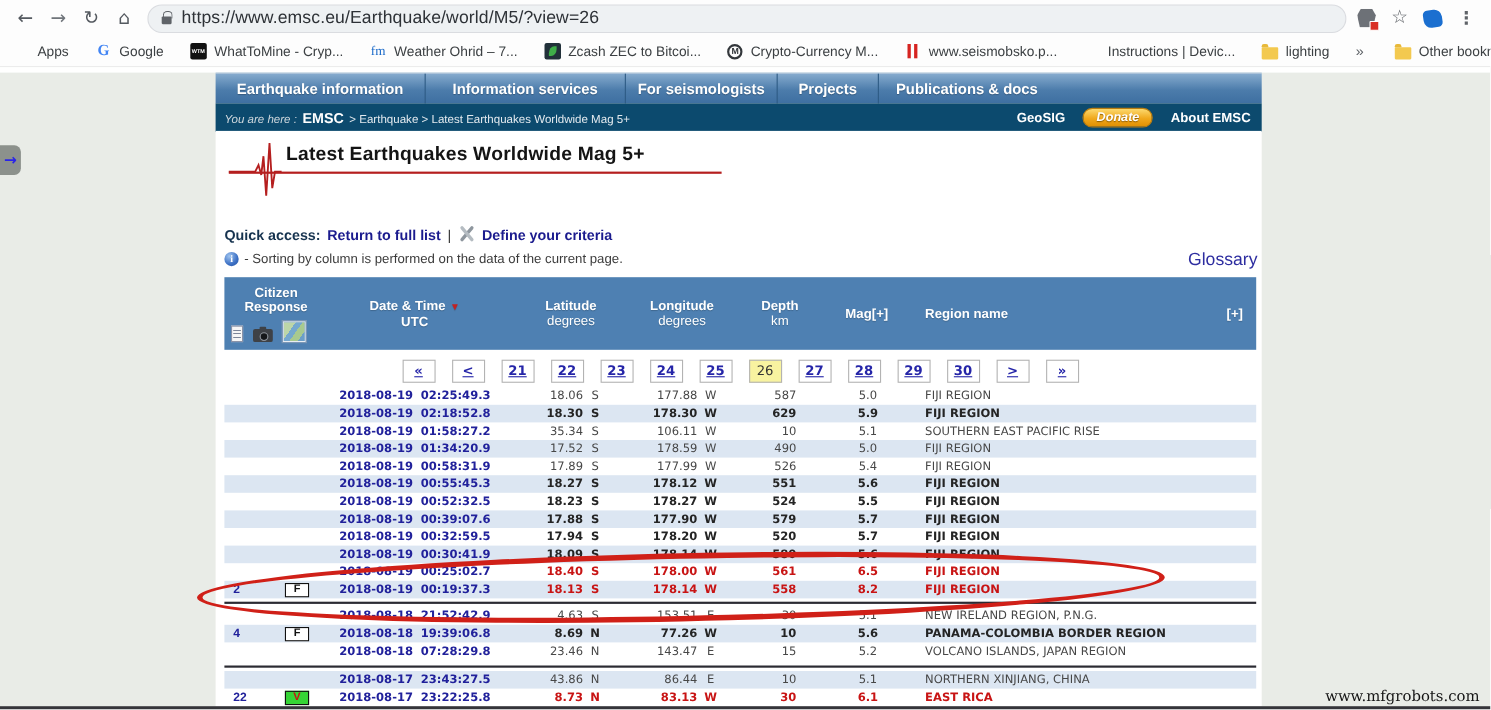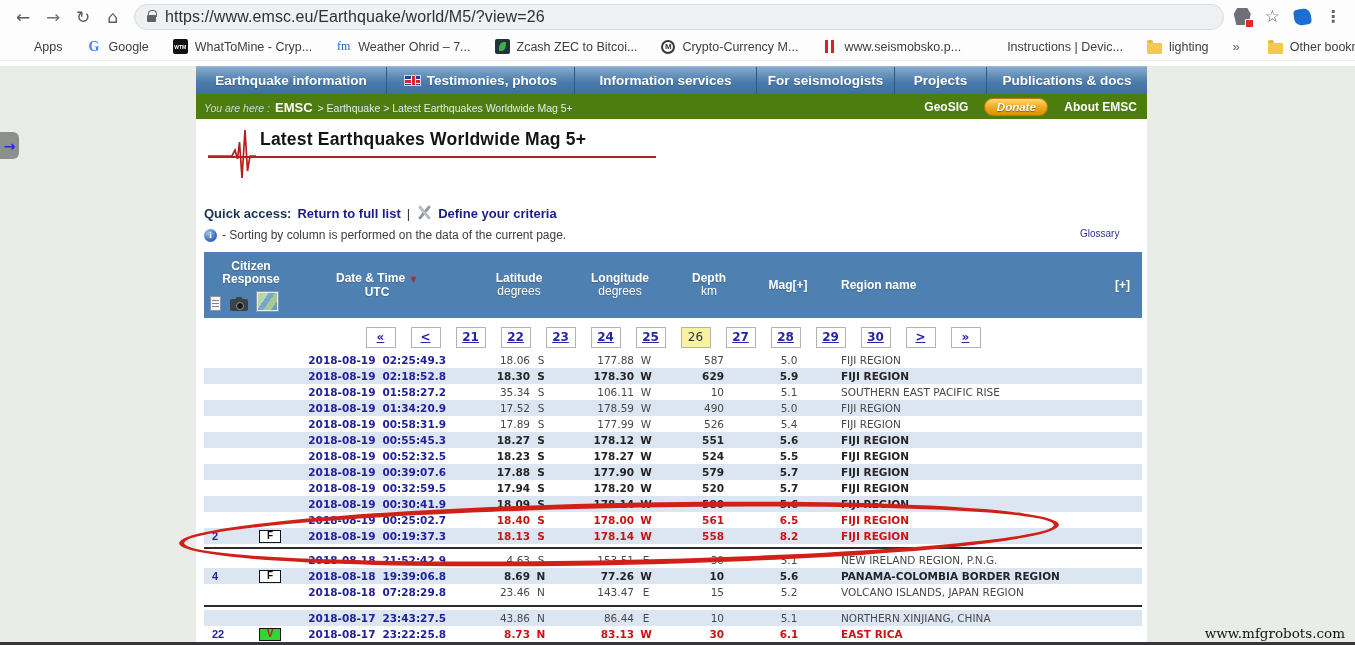--- a/index.html
+++ b/index.html
@@ -56,21 +56,21 @@
 
   .page { position:absolute; left:196px; top:61px; width:951px; height:581px; }
 
   .mainnav { position:absolute; left:0; top:5px; width:951px; height:28px; display:flex; background:linear-gradient(#8db1d3, #55089e 0%); background:linear-gradient(#86abce, #4c7cab 55%, #3e6fa1); border-top:1px solid #9db9d6; }
   .mainnav .item { height:100%; display:flex; align-items:center; justify-content:center; gap:6px; color:#fff; font-weight:bold; font-size:13.5px; border-left:1px solid #2d5a84; text-shadow:0 1px 1px rgba(0,0,0,.25); }
   .mainnav .item:first-child { border-left:none; }
   .ukflag { width:17px; height:11px; background:#26418f; position:relative; overflow:hidden; border:1px solid #cdd6e4; }
   .ukflag::before { content:""; position:absolute; left:-3px; top:4px; width:24px; height:3px; background:#d8242b; box-shadow:0 -1px 0 #fff, 0 1px 0 #fff; }
   .ukflag::after { content:""; position:absolute; left:7px; top:-2px; width:3px; height:16px; background:#d8242b; box-shadow:-1px 0 0 #fff, 1px 0 0 #fff; }
 
-  .crumbbar { position:absolute; left:0; top:33px; width:951px; height:26px; background:#4d7c0f; display:flex; align-items:center; padding:0 8px; color:#dfe7ec; }
+  .crumbbar { position:absolute; left:0; top:33px; width:951px; height:26px; background:#0c4a6e; display:flex; align-items:center; padding:0 8px; color:#dfe7ec; }
   .crumb-left { flex:1; display:flex; align-items:baseline; gap:5px; white-space:nowrap; }
   .youarehere { font-style:italic; font-size:10.5px; color:#cdd7dd; }
   .crumb-site { font-weight:bold; font-size:13px; color:#fff; }
   .crumb-path { font-size:10.5px; color:#e3eaef; }
   .crumb-right { display:flex; align-items:center; gap:16px; padding-right:2px; }
   .crumb-link { font-weight:bold; font-size:12px; color:#fff; }
   .donate { width:64px; height:18px; border-radius:9px; background:linear-gradient(#fcd96e, #f0a81c 55%, #e08f02); border:1px solid #b97d10; display:flex; align-items:center; justify-content:center; color:#fff; font-weight:bold; font-style:italic; font-size:11.5px; text-shadow:0 1px 1px #8a5a00; }
 
   .page-body { position:absolute; left:0; top:58px; width:951px; height:523px; background:#fff; }
 
@@ -84,21 +84,21 @@
   .quick .lbl { color:#16334f; font-weight:bold; }
   .quick a { color:#1b1b8e; font-weight:bold; text-decoration:none; }
   .quick .pipe { color:#333; }
   .wrench { width:16px; height:16px; position:relative; }
   .wrench::before, .wrench::after { content:""; position:absolute; left:7px; top:-1px; width:3px; height:17px; background:#9aa1a8; border-radius:2px; }
   .wrench::before { transform:rotate(40deg); background:#8e969e; }
   .wrench::after { transform:rotate(-40deg); background:#b5bcc2; }
 
   .infoline { position:absolute; left:8px; top:109px; font-size:12px; color:#3c3c3c; display:flex; align-items:center; gap:5px; }
   .info-ic { width:13px; height:13px; border-radius:50%; background:radial-gradient(circle at 35% 30%, #9fc4ef, #3b6fc4 60%, #27549c); color:#fff; font-size:9px; font-weight:bold; font-family:"Liberation Serif", serif; display:flex; align-items:center; justify-content:center; }
-  .glossary { position:absolute; left:884px; top:109px; font-size:10px; color:#2d2da0; text-decoration:none; }
+  .glossary { position:absolute; left:884px; top:109px; font-size:16px; color:#2d2da0; text-decoration:none; }
 
   
   .thead { position:absolute; left:8px; top:133px; width:938px; height:66px; background:#4e80b2; color:#fff; font-weight:bold; font-size:12px; display:grid; grid-template-columns:94px 158px 96px 106px 82px 84px 1fr 40px; }
   .th { display:flex; flex-direction:column; align-items:center; justify-content:center; line-height:13px; text-shadow:0 1px 1px rgba(0,0,0,.2); }
   .th-citizen { justify-content:flex-start; padding-top:8px; position:relative; }
   .citizen-icons { position:absolute; left:6px; top:40px; display:flex; gap:9px; align-items:flex-end; }
   .ic-doc { width:11px; height:15px; background:#f6f6f6; border:1px solid #8a93a8; box-shadow:inset 0 3px 0 #f6f6f6; position:relative; }
   .ic-doc::after { content:""; position:absolute; left:1px; top:3px; width:7px; height:8px; background:repeating-linear-gradient(#7d8699 0 1px, transparent 1px 3px); }
   .ic-cam { width:18px; height:12px; background:#3e4146; border-radius:2px; position:relative; }
   .ic-cam::before { content:""; position:absolute; left:6px; top:-2px; width:6px; height:3px; background:#3e4146; border-radius:1px; }
@@ -243,24 +243,20 @@
 
   <div class="side-tab">
     <span>→</span>
   </div>
 
   <div class="page">
     <div class="mainnav" id="mainnav">
         <div class="item" style="width: 190px;">
           <span>Earthquake information</span>
         </div>
-        <div class="item" style="width: 188px;">
-          <span class="ukflag"></span>
-          <span>Testimonies, photos</span>
-        </div>
         <div class="item" style="width: 182px;">
           <span>Information services</span>
         </div>
         <div class="item" style="width: 138px;">
           <span>For seismologists</span>
         </div>
         <div class="item" style="width: 92px;">
           <span>Projects</span>
         </div>
         <div class="item" style="width: 161px; align-items: center;">

